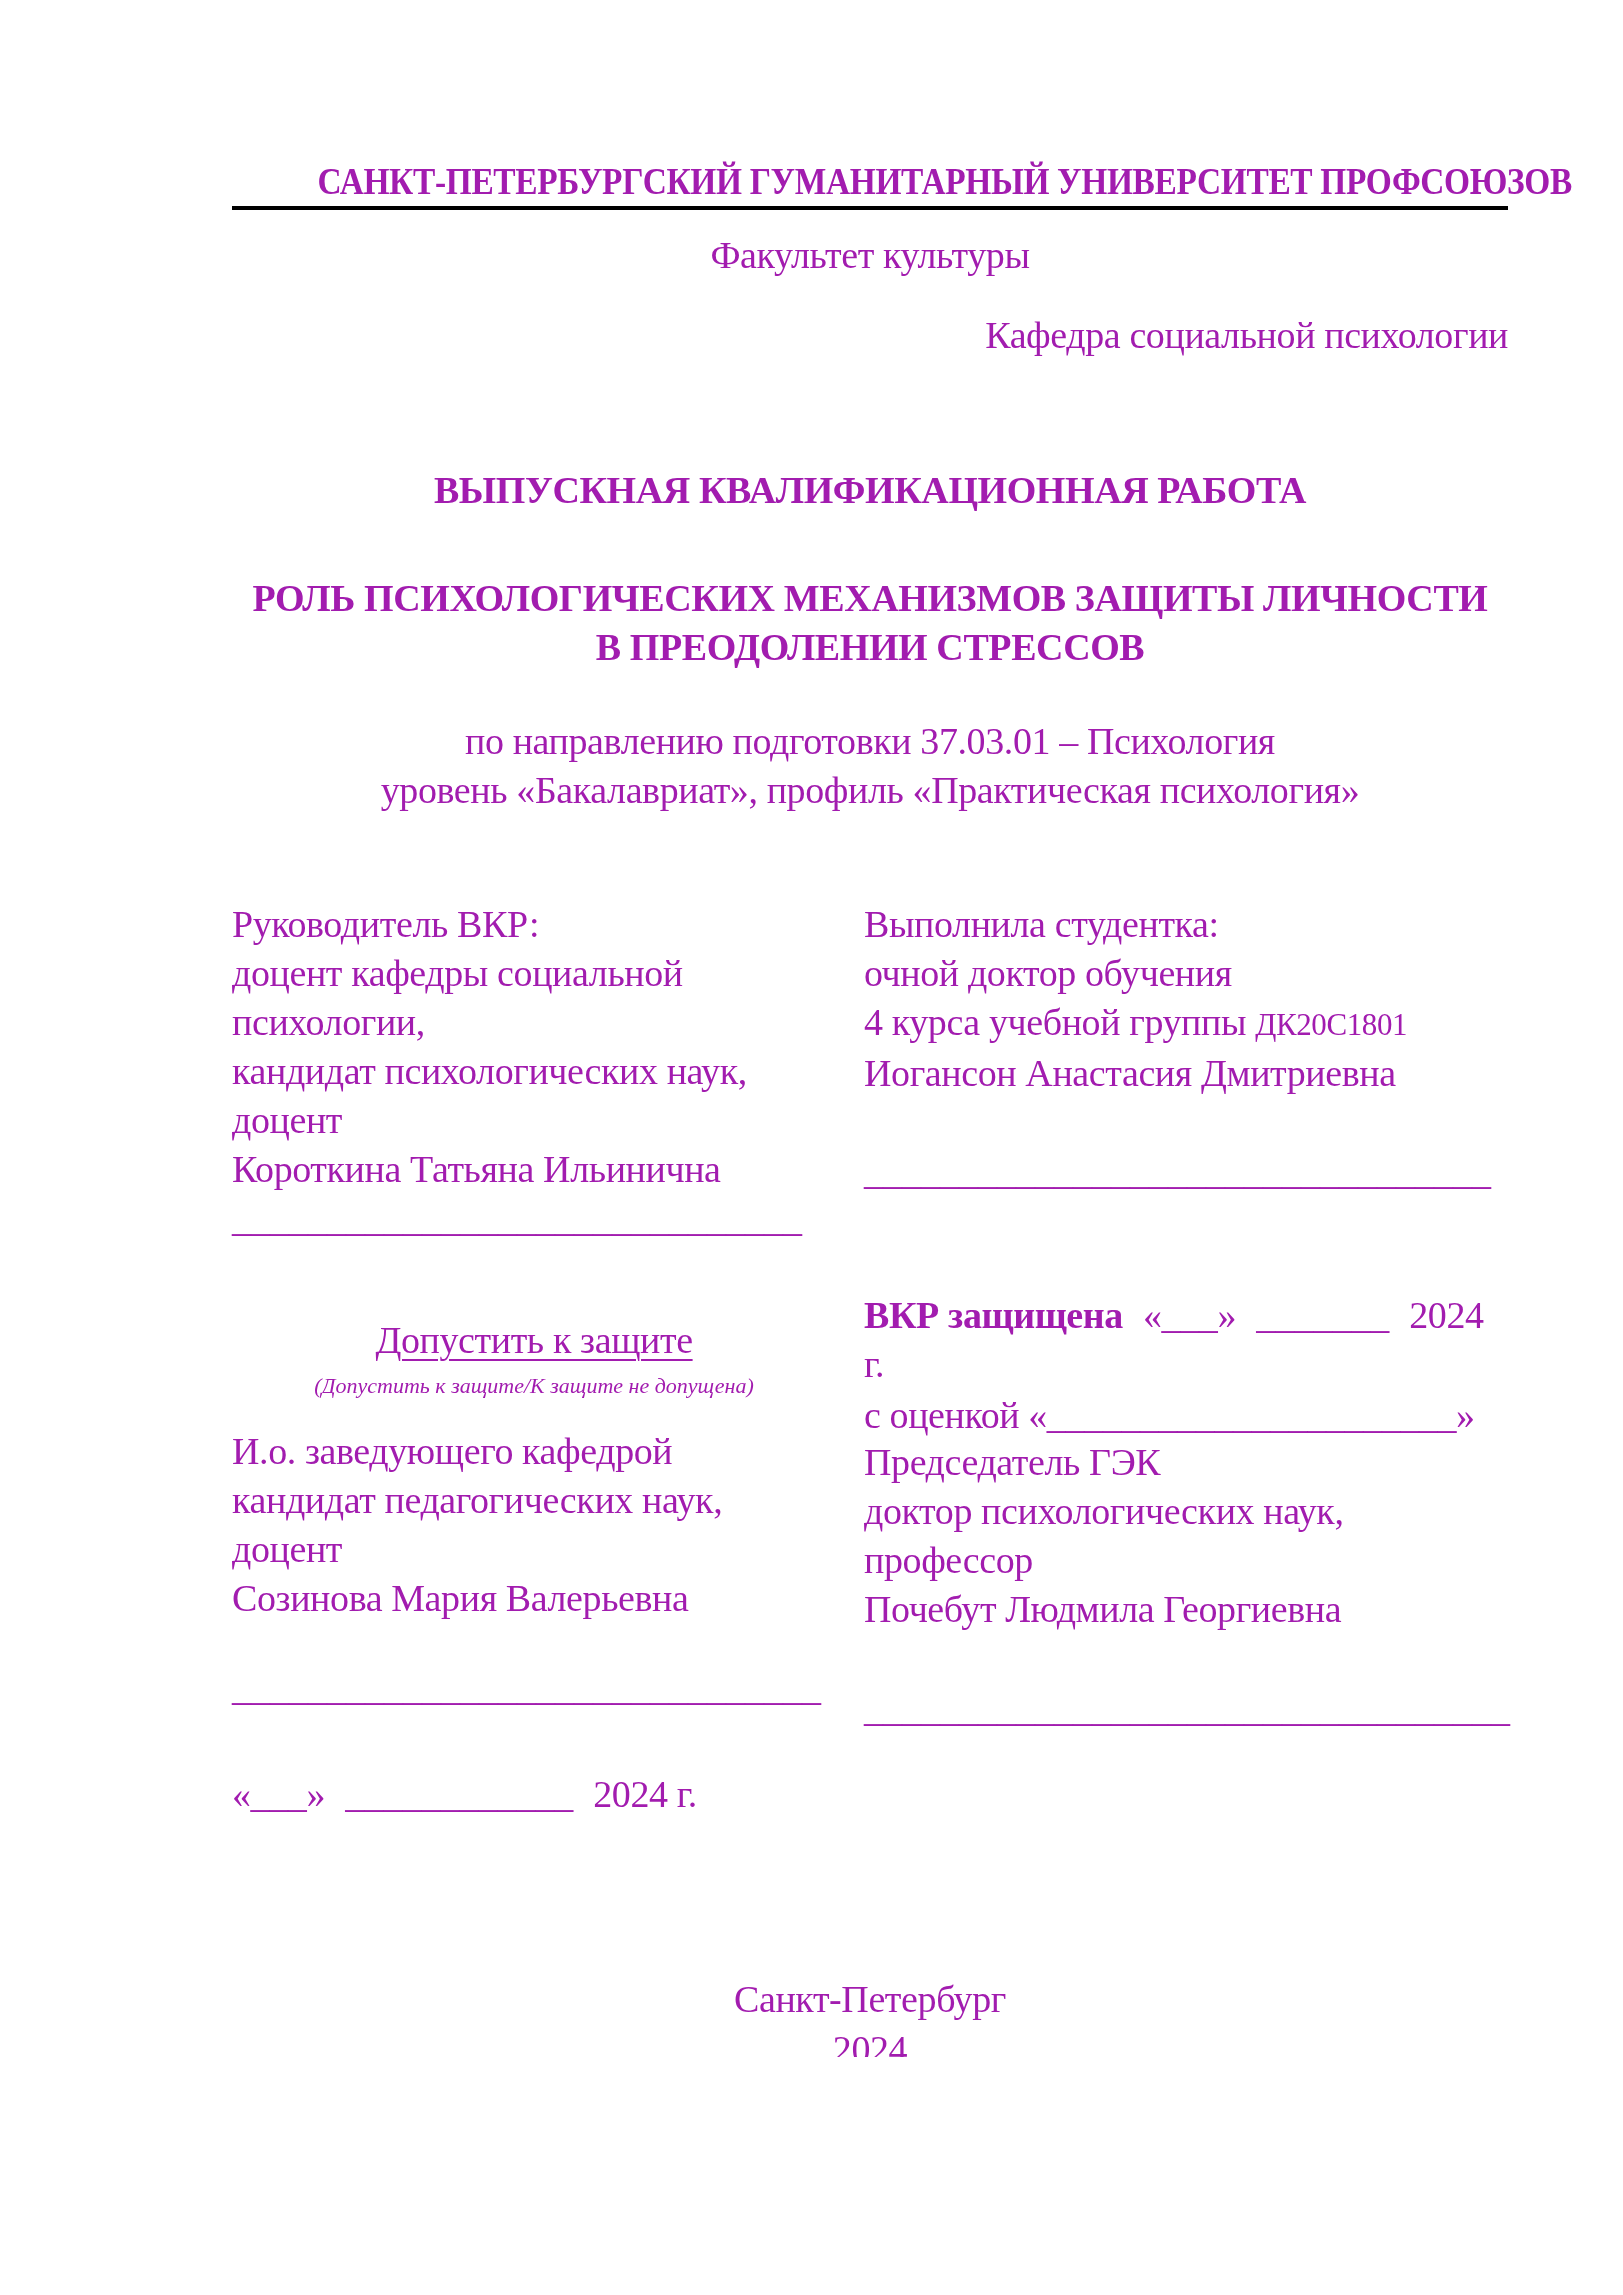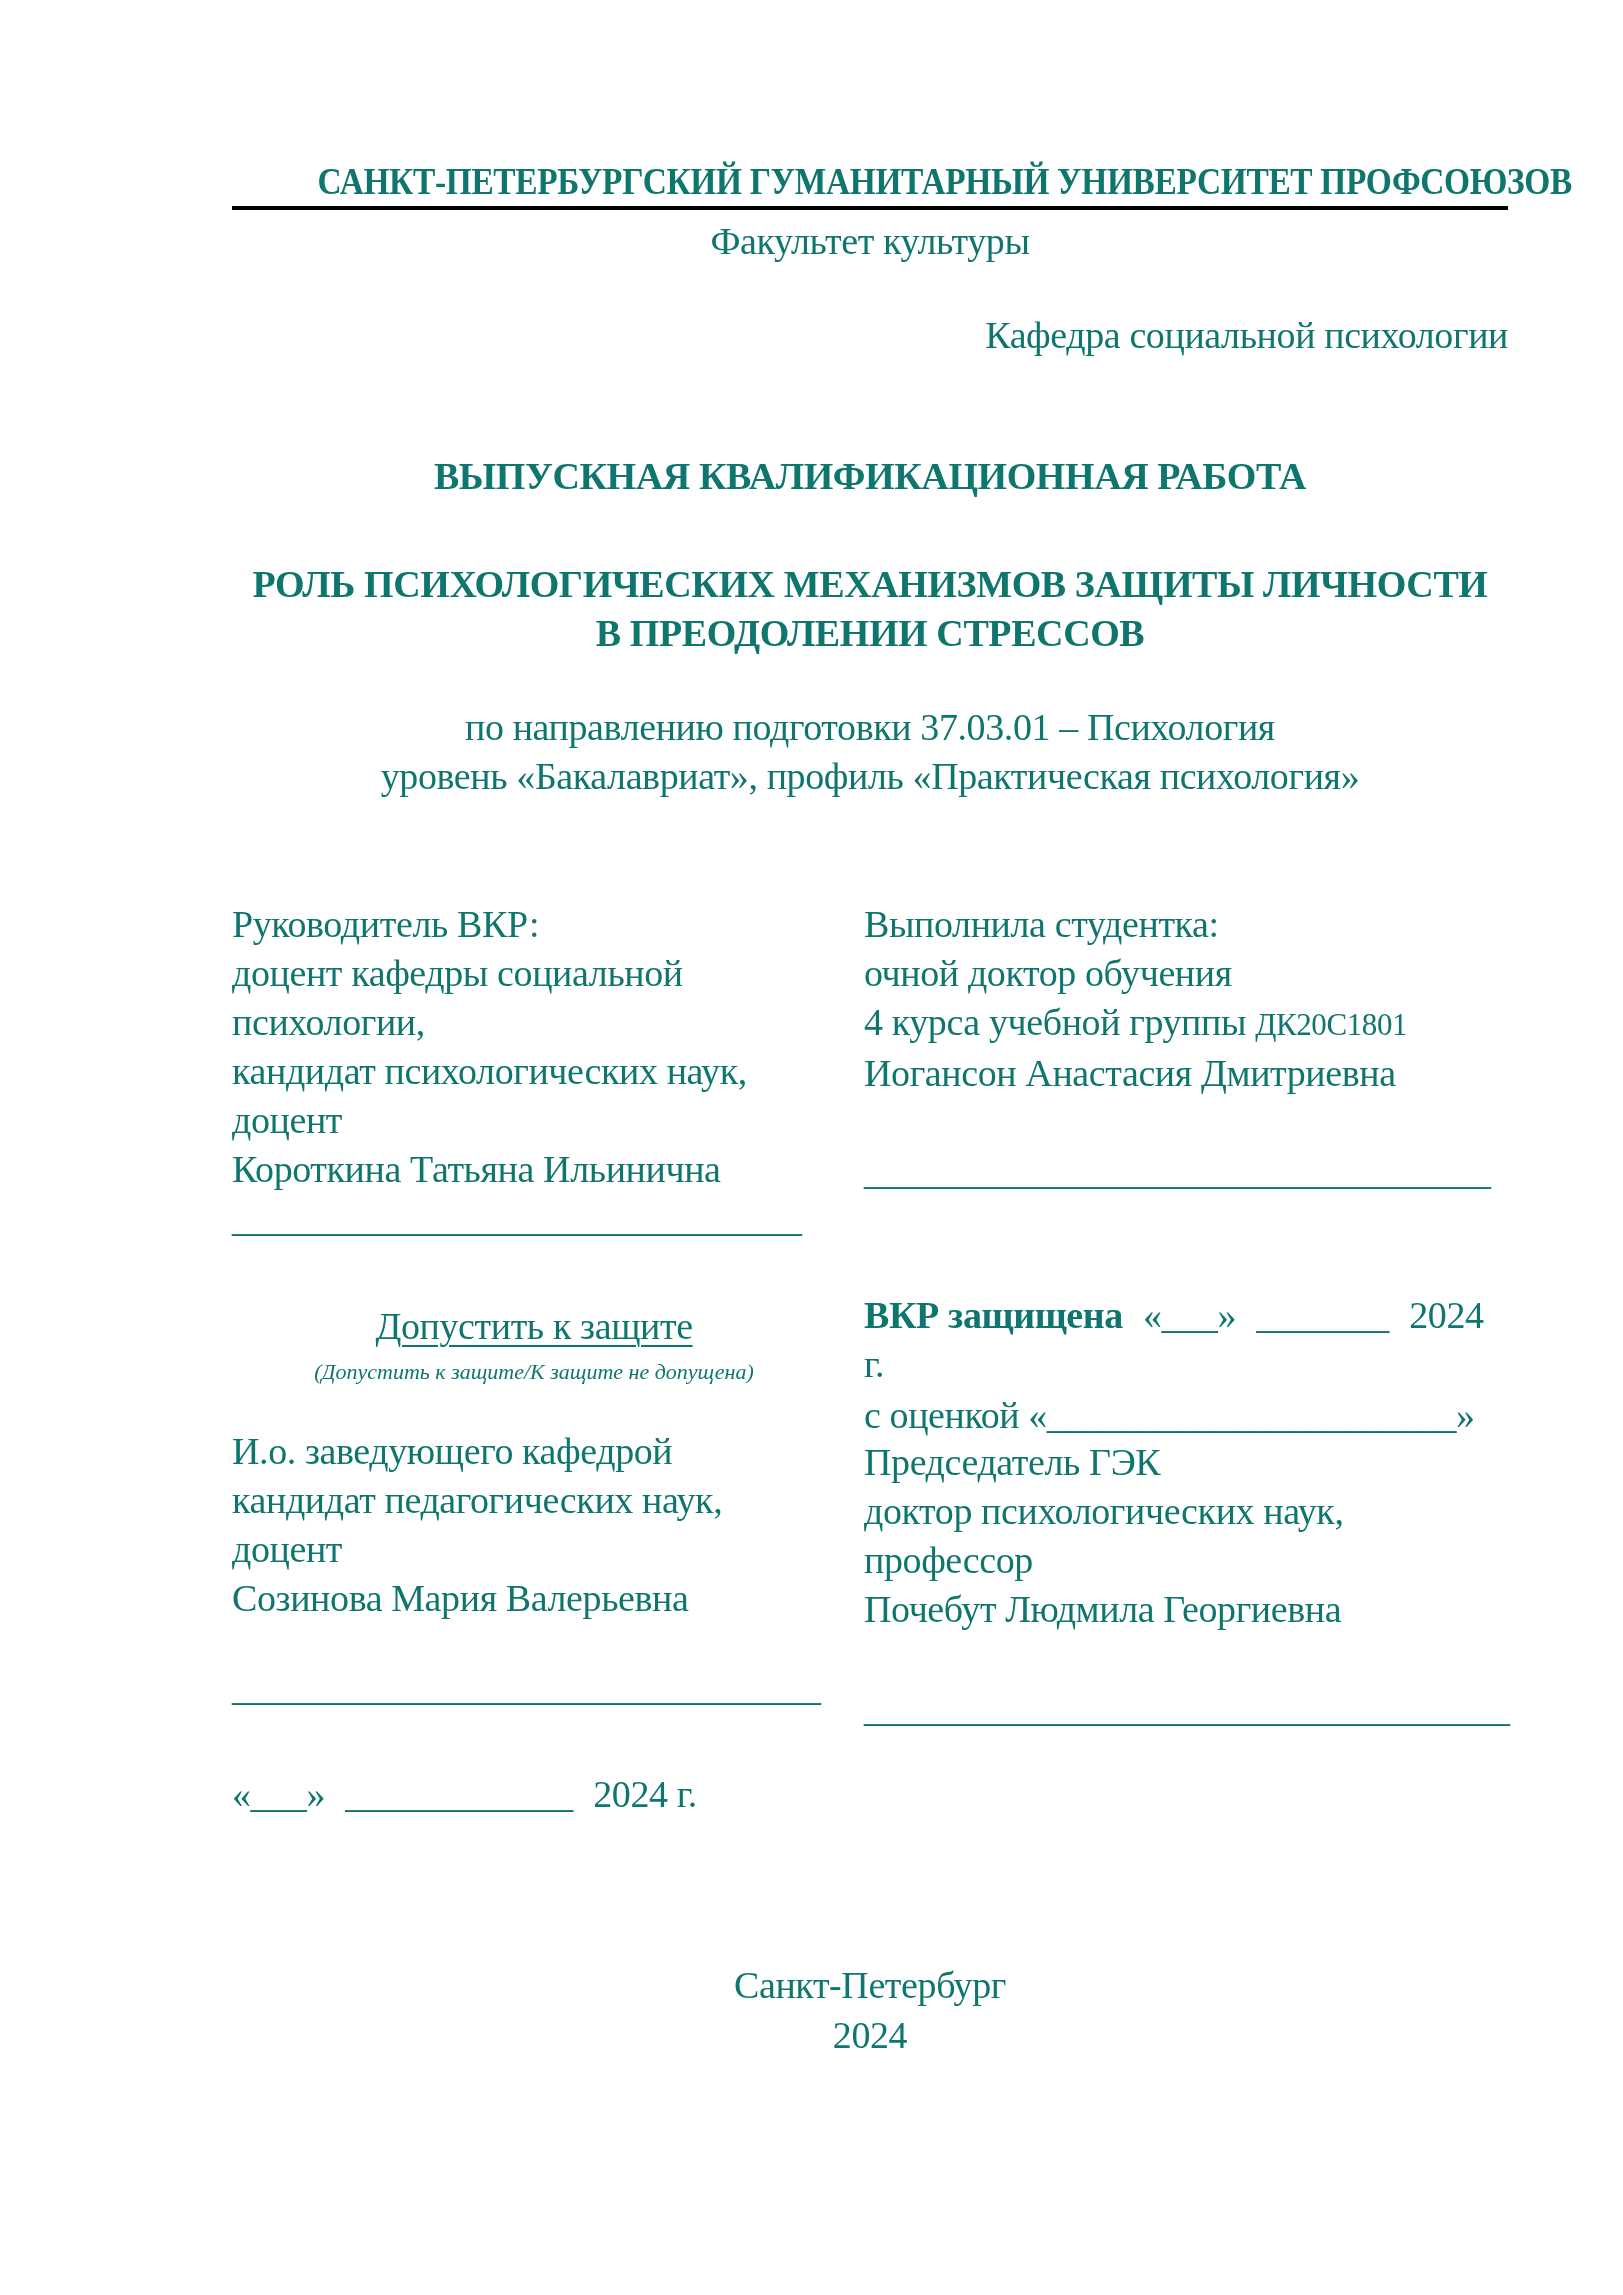--- a/index.html
+++ b/index.html
@@ -1,35 +1,35 @@
 <!DOCTYPE html>
 <html lang="ru" style="font-size:12.6px"><head>
 <meta charset="utf-8">
 <style>
   html,body{margin:0;padding:0;background:#ffffff;}
   .page{
     position:relative;
     width:1623px;
     height:2057px;
     background:#ffffff;
-    color:#0f766e;
+    color:#a21caf;
     font-family:"Liberation Serif","DejaVu Serif",serif;
     font-size:38px;
     letter-spacing:-0.4px;
     overflow:hidden;
   }
   .content{
     position:absolute;
     left:232px; top:0;
     width:1276px; height:100%;
     line-height:49px;
   }
   .abs{position:absolute;}
   .full{left:0;right:0;}
-  .c{text-align:center;}
+  .c{text-align:center;margin-top:14px;}
   .r{text-align:right;}
   .b{font-weight:bold;}
   .nowrap{white-space:nowrap;}
   .uline-block{
     left:0;right:0;
     text-align:center;
     height:49px;
     border-bottom:4.7px solid #000;
   }
   .uni{

